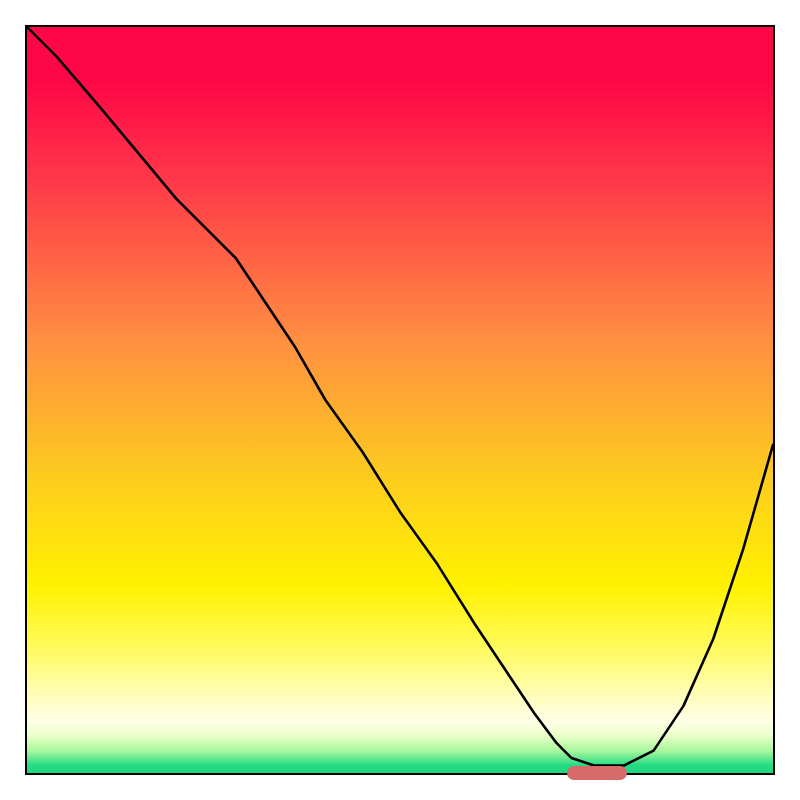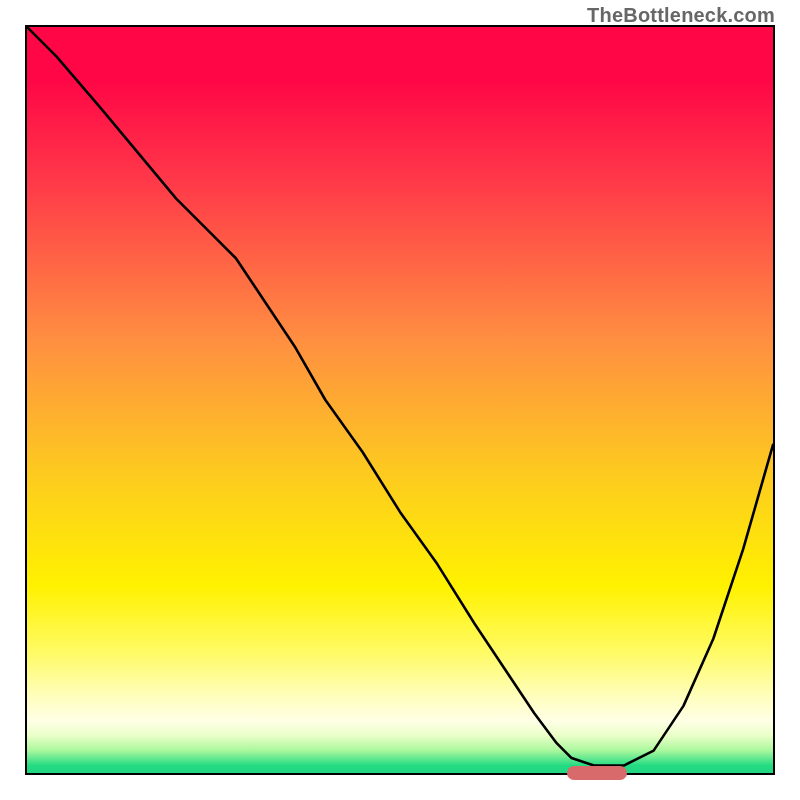--- a/index.html
+++ b/index.html
@@ -80,14 +80,13 @@
   <div class="plot-box">
     <div class="gradient-fill"></div>
 
     <svg class="curve-svg" viewBox="0 0 750 750" preserveAspectRatio="none">
       <path id="curve-path" fill="none" stroke="#000" stroke-width="2.6" stroke-linecap="round" stroke-linejoin="round" d="M0.0 0.0 L30.0 30.0 L75.0 82.5 L112.5 127.5 L150.0 172.5 L187.5 210.0 L210.0 232.5 L240.0 277.5 L270.0 322.5 L300.0 375.0 L337.5 427.5 L375.0 487.5 L412.5 540.0 L450.0 600.0 L480.0 645.0 L510.0 690.0 L532.5 720.0 L547.5 735.0 L570.0 742.5 L600.0 742.5 L630.0 727.5 L660.0 682.5 L690.0 615.0 L720.0 525.0 L750.0 420.0"></path>
     </svg>
 
     <div id="marker" class="marker" style="left: 540px; width: 60px; bottom: -7px; background: rgb(216, 106, 108);"></div>
   </div>
 
-  <div class="watermark">TheBottleneck.com</div>
 </div>
 
 </body></html>

